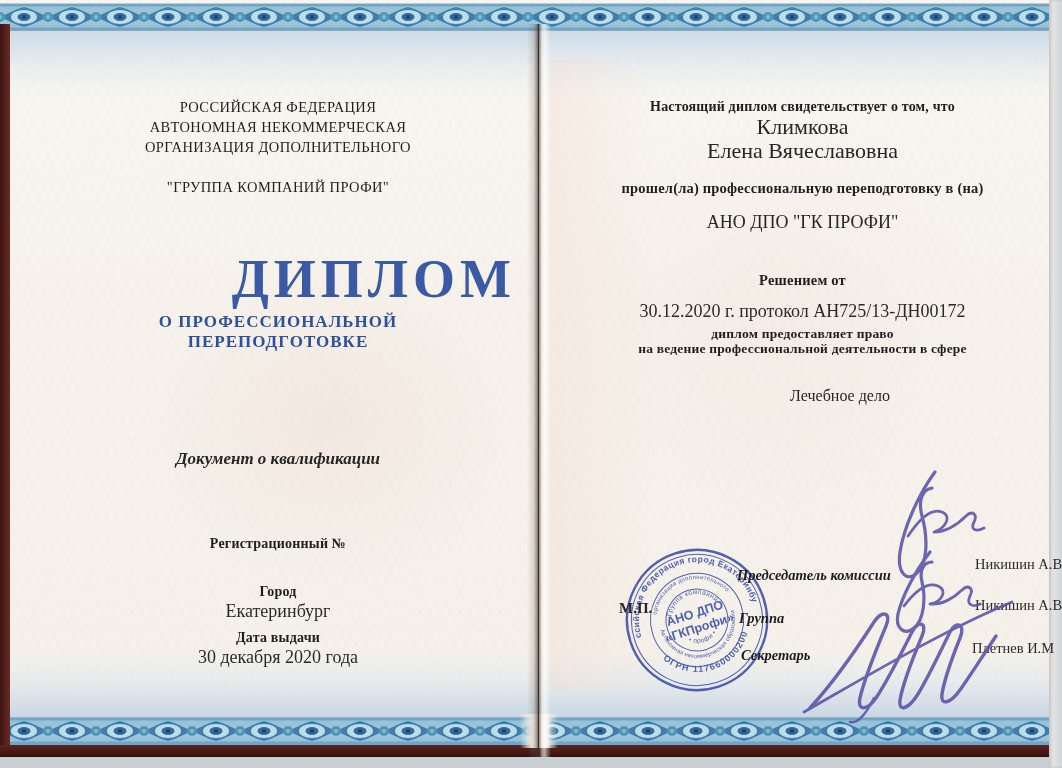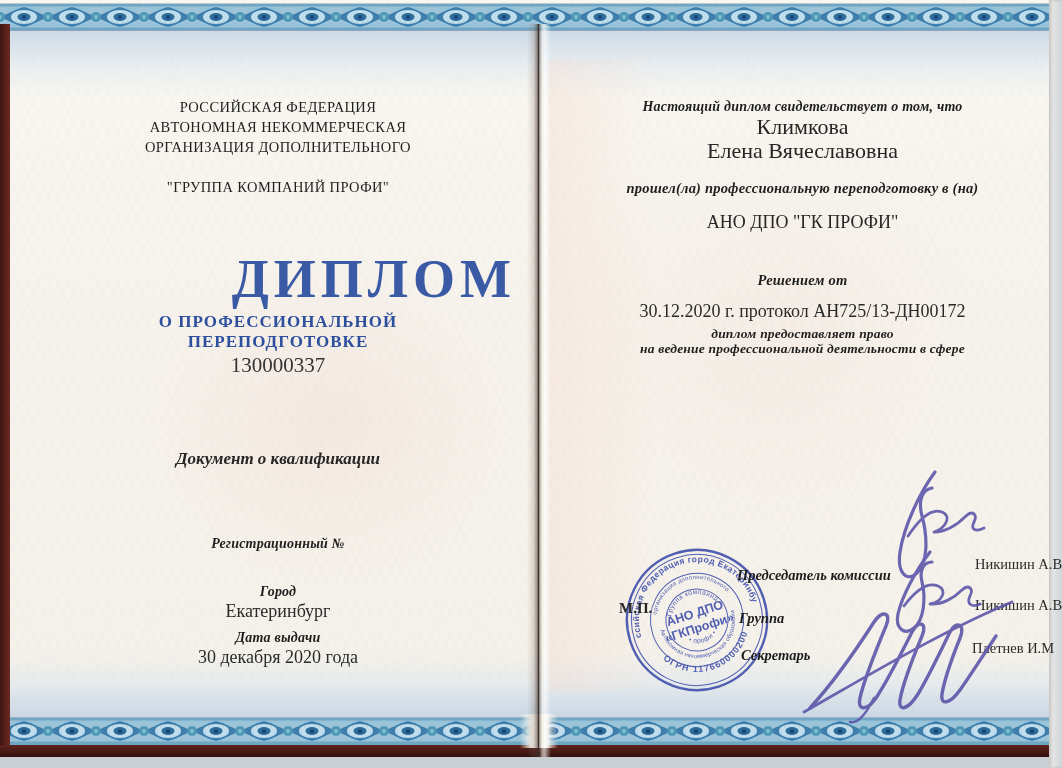--- a/index.html
+++ b/index.html
@@ -46,21 +46,21 @@
   
   .t{position:absolute;white-space:nowrap;color:#262626;z-index:8;}
   .c{text-align:center;}
   .lp{left:40px;width:476px;}
   .rp{left:565px;width:475px;}
   .b{font-weight:bold;}
   .i{font-style:italic;}
   .blue{color:#3a5aa5;text-align:right;}
   .blue2{color:#2c4f9e;}
   .org{font-size:14.5px;letter-spacing:.4px;color:#1f1f1f;}
-  .small-b{font-size:14px;font-weight:bold;letter-spacing:.2px;color:#1e1e1e;font-style:italic;}
+  .small-b{font-size:14px;font-weight:bold;letter-spacing:.2px;color:#1e1e1e;}
   .val{font-size:18px;color:#2a2a2a;}
   .role{font-size:14.5px;font-weight:bold;font-style:italic;color:#1d1d1d;}
   .name{font-size:14.5px;color:#2a2a2a;}
 
   .title{font-size:54px;font-weight:bold;letter-spacing:5px;}
   .subtitle{font-size:17px;font-weight:bold;letter-spacing:1px;}
 
   .stamp-svg{position:absolute;left:618px;top:541px;z-index:7;opacity:.92;}
   .sig-svg{position:absolute;left:780px;top:440px;z-index:9;opacity:.88;}
 </style>
@@ -105,40 +105,40 @@
     </svg>
 
     <div class="t c lp org" style="top:99px">РОССИЙСКАЯ ФЕДЕРАЦИЯ</div>
     <div class="t c lp org" style="top:119px">АВТОНОМНАЯ НЕКОММЕРЧЕСКАЯ</div>
     <div class="t c lp org" style="top:139px">ОРГАНИЗАЦИЯ ДОПОЛНИТЕЛЬНОГО</div>
     <div class="t c lp org" style="top:179px">"ГРУППА КОМПАНИЙ ПРОФИ"</div>
 
     <div class="t c lp title blue" style="top:248px">ДИПЛОМ</div>
     <div class="t c lp subtitle blue2" style="top:332px">ПЕРЕПОДГОТОВКЕ</div>
     <div class="t c lp subtitle blue2" style="top:312px">О ПРОФЕССИОНАЛЬНОЙ</div>
-    <div class="t c lp" style="top:353px;font-size:21px;color:#333">130000337</div>
 
     <div class="t c lp b i" style="top:449px;font-size:17px">Документ о квалификации</div>
 
     <div class="t c lp small-b" style="top:536px">Регистрационный №</div>
     <div class="t c lp small-b" style="top:584px">Город</div>
     <div class="t c lp val" style="top:601px">Екатеринбург</div>
     <div class="t c lp small-b" style="top:630px">Дата выдачи</div>
     <div class="t c lp val" style="top:647px">30 декабря 2020 года</div>
 
     <div class="t c rp small-b" style="top:99px">Настоящий диплом свидетельствует о том, что</div>
     <div class="t c rp" style="top:114px;font-size:22px">Климкова</div>
     <div class="t c rp" style="top:138px;font-size:22px">Елена Вячеславовна</div>
     <div class="t c rp small-b" style="top:180px;font-size:14.5px">прошел(ла) профессиональную переподготовку в (на)</div>
     <div class="t c rp" style="top:212px;font-size:18px">АНО ДПО "ГК ПРОФИ"</div>
 
     <div class="t c rp small-b" style="top:272px;font-size:14.5px">Решением от</div>
     <div class="t c rp val" style="top:301px">30.12.2020 г. протокол АН725/13-ДН00172</div>
     <div class="t c rp small-b" style="top:326px;font-size:13.5px">диплом предоставляет право</div>
     <div class="t c rp small-b" style="top:341px;font-size:13.5px">на ведение профессиональной деятельности в сфере</div>
+    <div class="t c" style="top:387px;left:700px;width:280px;font-size:16px">Лечебное дело</div>
 
     <div class="t b" style="top:600px;left:619px;font-size:15px">М.П.</div>
     <div class="t role" style="top:567px;left:737px">Председатель комиссии</div>
     <div class="t role" style="top:610px;left:739px">Группа</div>
     <div class="t role" style="top:647px;left:741px">Секретарь</div>
     <div class="t name" style="top:556px;left:975px">Никишин А.В.</div>
     <div class="t name" style="top:597px;left:975px">Никишин А.В.</div>
     <div class="t name" style="top:640px;left:972px">Плетнев И.М</div>
 
     <svg class="stamp-svg" width="158" height="158" viewBox="-79 -79 158 158">

